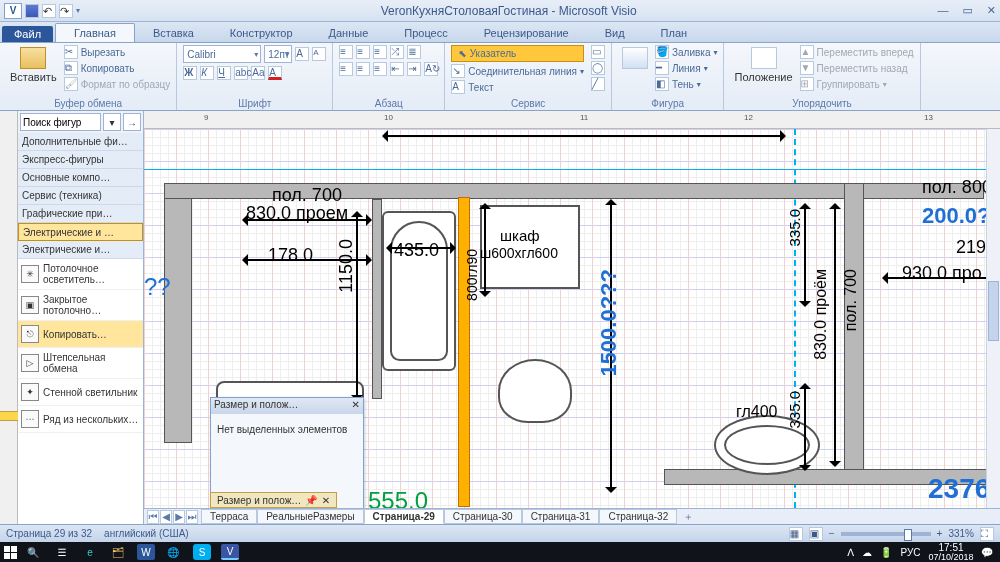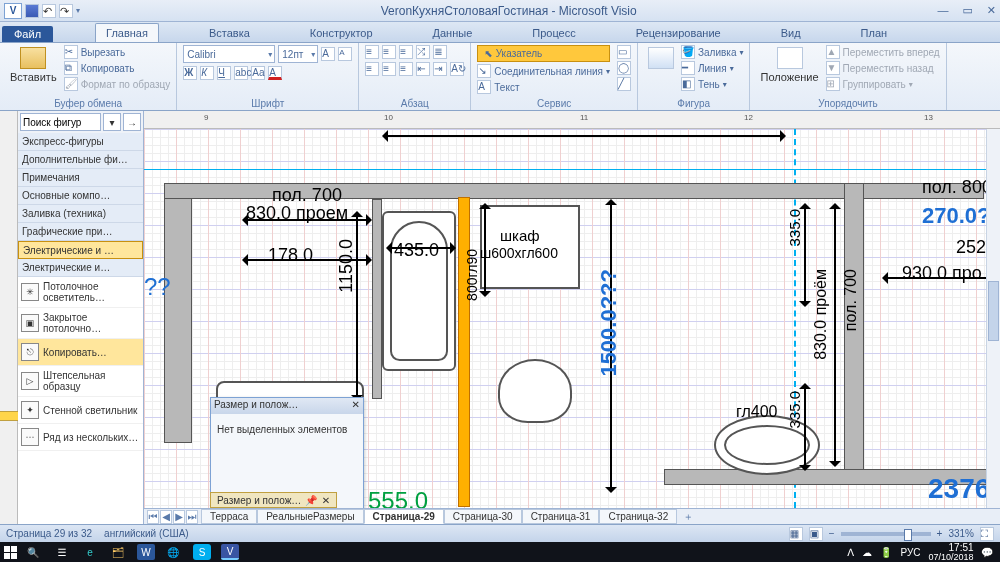--- a/index.html
+++ b/index.html
@@ -4,21 +4,21 @@
 <style>
   * { box-sizing: border-box; margin: 0; padding: 0; font-family: "Segoe UI", Tahoma, sans-serif; }
   body { width: 1000px; height: 562px; overflow: hidden; background: #fff; position: relative; font-size: 11px; color: #333; }
   .titlebar { height: 22px; background: linear-gradient(#e8eef7,#d6e2f2); display: flex; align-items: center; padding: 0 4px; border-bottom: 1px solid #9fb4d4; }
   .titlebar .qat { display: flex; gap: 3px; align-items: center; }
   .titlebar .qat .vbtn { width: 18px; height: 16px; background: #fff; border: 1px solid #7da2d4; display: flex; align-items: center; justify-content: center; font-weight: bold; color: #2b579a; font-size: 10px; }
   .titlebar .title { flex: 1; text-align: center; font-size: 12px; color: #3b5a8a; }
   .titlebar .winctl { display: flex; gap: 14px; color: #4a6a9a; }
   .tabs { height: 21px; background: linear-gradient(#dde7f4,#c7d7ec); display: flex; align-items: flex-end; padding-left: 2px; border-bottom: 1px solid #8aa4c8; }
   .tabs .file { background: #2b579a; color: #fff; padding: 2px 12px; font-size: 11px; border-radius: 2px 2px 0 0; margin-right: 2px; }
-  .tabs .tab { padding: 3px 10px; color: #3b5a8a; cursor: default; margin-left: 40px; }
+  .tabs .tab { padding: 3px 18px; color: #3b5a8a; cursor: default; }
   .tabs .tab.active { background: #f4f7fb; border: 1px solid #8aa4c8; border-bottom: none; border-radius: 2px 2px 0 0; }
   .ribbon { height: 68px; background: linear-gradient(#f4f7fb,#e4ecf7); border-bottom: 1px solid #8aa4c8; display: flex; }
   .group { border-right: 1px solid #b8c8de; padding: 2px 6px 1px 6px; display: flex; flex-direction: column; }
   .group .body { flex: 1; display: flex; gap: 3px; align-items: flex-start; }
   .group .lbl { text-align: center; font-size: 10px; color: #5a7aaa; padding-top: 1px; }
   .bigbtn { display: flex; flex-direction: column; align-items: center; gap: 2px; padding: 2px 4px; }
   .bigbtn .ic { width: 26px; height: 22px; background: #fff; border: 1px solid #b8c8de; }
   .col { display: flex; flex-direction: column; gap: 2px; font-size: 10px; color: #4a6a9a; }
   .col .row { display: flex; align-items: center; gap: 3px; white-space: nowrap; }
   .ic16 { width: 14px; height: 14px; background: #fff; border: 1px solid #b8c8de; display: inline-block; flex-shrink: 0; }
@@ -141,22 +141,22 @@
           </div>
       </div>
     </div>
     <div class="lbl">Буфер обмена</div>
   </div>
 
   <div class="group">
     <div class="body">
       <div class="col" style="gap:3px">
         <div class="row">
-          <div class="sel" style="width:92px">Calibri</div>
-          <div class="sel" style="width:40px">12пт</div>
+          <div class="sel" style="width:78px">Calibri</div>
+          <div class="sel" style="width:28px">12пт</div>
           <span class="ic16">A</span>
           <span class="ic16" style="font-size:8px">A</span>
         </div>
         <div class="row">
           <span class="ic16"><b>Ж</b></span>
           <span class="ic16"><i>К</i></span>
           <span class="ic16"><u>Ч</u></span>
           <span class="ic16">abc</span>
           <span class="ic16">Aa</span>
           <span class="ic16" style="border-bottom:3px solid #d02020">A</span>
@@ -273,44 +273,43 @@
 
     <div class="ellb" style="top:300px"></div>
   </div>
 
   <div class="shapespane">
     <div class="search">
       <input value="Поиск фигур" style="">
       <span class="go">▾</span>
       <span class="go">→</span>
     </div>
+    <div class="stencil">Дополнительные фи…</div>
     <div class="stencil">Экспресс-фигуры</div>
-    <div class="stencil">Дополнительные фи…</div>
-    <div class="stencil">Примечания</div>
     <div class="stencil">Основные компо…</div>
-    <div class="stencil">Заливка (техника)</div>
+    <div class="stencil">Сервис (техника)</div>
     <div class="stencil">Графические при…</div>
     <div class="stencil sel">Электрические и …</div>
     <div class="stencil">Электрические и…</div>
     <div class="shapelist">
       <div class="shape">
           <span class="si">✳</span>
           <span>Потолочное осветитель…</span>
         </div>
       <div class="shape">
           <span class="si">▣</span>
           <span>Закрытое потолочно…</span>
         </div>
       <div class="shape sel2">
           <span class="si">⎋</span>
           <span>Копировать…</span>
         </div>
       <div class="shape">
           <span class="si">▷</span>
-          <span>Штепсельная образцу</span>
+          <span>Штепсельная обмена</span>
         </div>
       <div class="shape">
           <span class="si">✦</span>
           <span>Стенной светильник</span>
         </div>
       <div class="shape">
           <span class="si">⋯</span>
           <span>Ряд из нескольких…</span>
         </div>
     </div>
@@ -375,22 +374,22 @@
       <div class="dim v" style="left:320px;top:120px;font-size:14px">800гл90</div>
       <div class="dim" style="left:356px;top:98px;font-size:15px">шкаф</div>
       <div class="dim" style="left:336px;top:116px;font-size:14px">ш600хгл600</div>
       <div class="dim v blue" style="left:452px;top:140px;font-size:22px;font-weight:600">1500.0???</div>
       <div class="dim v" style="left:668px;top:140px;font-size:16px">830.0 проём</div>
       <div class="dim v" style="left:698px;top:140px;font-size:16px">пол. 700</div>
       <div class="dim v" style="left:642px;top:80px;font-size:15px">335.0</div>
       <div class="dim v" style="left:642px;top:262px;font-size:15px">335.0</div>
       <div class="dim" style="left:592px;top:274px;font-size:16px">гл400</div>
       <div class="dim" style="left:778px;top:48px">пол. 800</div>
-      <div class="dim blue" style="left:778px;top:74px;font-size:22px;font-weight:600">270.0?</div>
-      <div class="dim" style="left:812px;top:108px">252</div>
+      <div class="dim blue" style="left:778px;top:74px;font-size:22px;font-weight:600">200.0?</div>
+      <div class="dim" style="left:812px;top:108px">219</div>
       <div class="dim" style="left:758px;top:134px">930.0 про</div>
       <div class="dim blue" style="left:784px;top:344px;font-size:28px;font-weight:600">2376</div>
       <div class="dim green" style="left:224px;top:358px;font-size:24px">555.0</div>
       <div class="dim blue" style="left:0px;top:144px;font-size:24px">??</div>
 
       <div class="floatwin">
         <div class="fhdr">
             <span>Размер и полож…</span>
             <span>✕</span>
           </div>
@@ -454,19 +453,19 @@
   <div class="ticon" style="color:#fc6">🗂</div>
   <div class="ticon" style="background:#2b579a;color:#fff;border-radius:2px;width:18px;height:16px;margin:0 5px">W</div>
   <div class="ticon">🌐</div>
   <div class="ticon" style="background:#00aff0;color:#fff;border-radius:3px;width:18px;height:16px;margin:0 5px">S</div>
   <div class="ticon" style="background:#3955a3;color:#fff;border-radius:2px;width:18px;height:16px;margin:0 5px;border-bottom:2px solid #7cf">V</div>
   <div class="tray">
     <span>ᐱ</span>
     <span>☁</span>
     <span>🔋</span>
     <span>РУС</span>
-    <div style="text-align:right;line-height:1">
+    <div style="text-align:center;line-height:1">
       <div>17:51</div>
       <div style="font-size:9px">07/10/2018</div>
     </div>
     <span>💬</span>
   </div>
 </div>
 
 </body></html>

